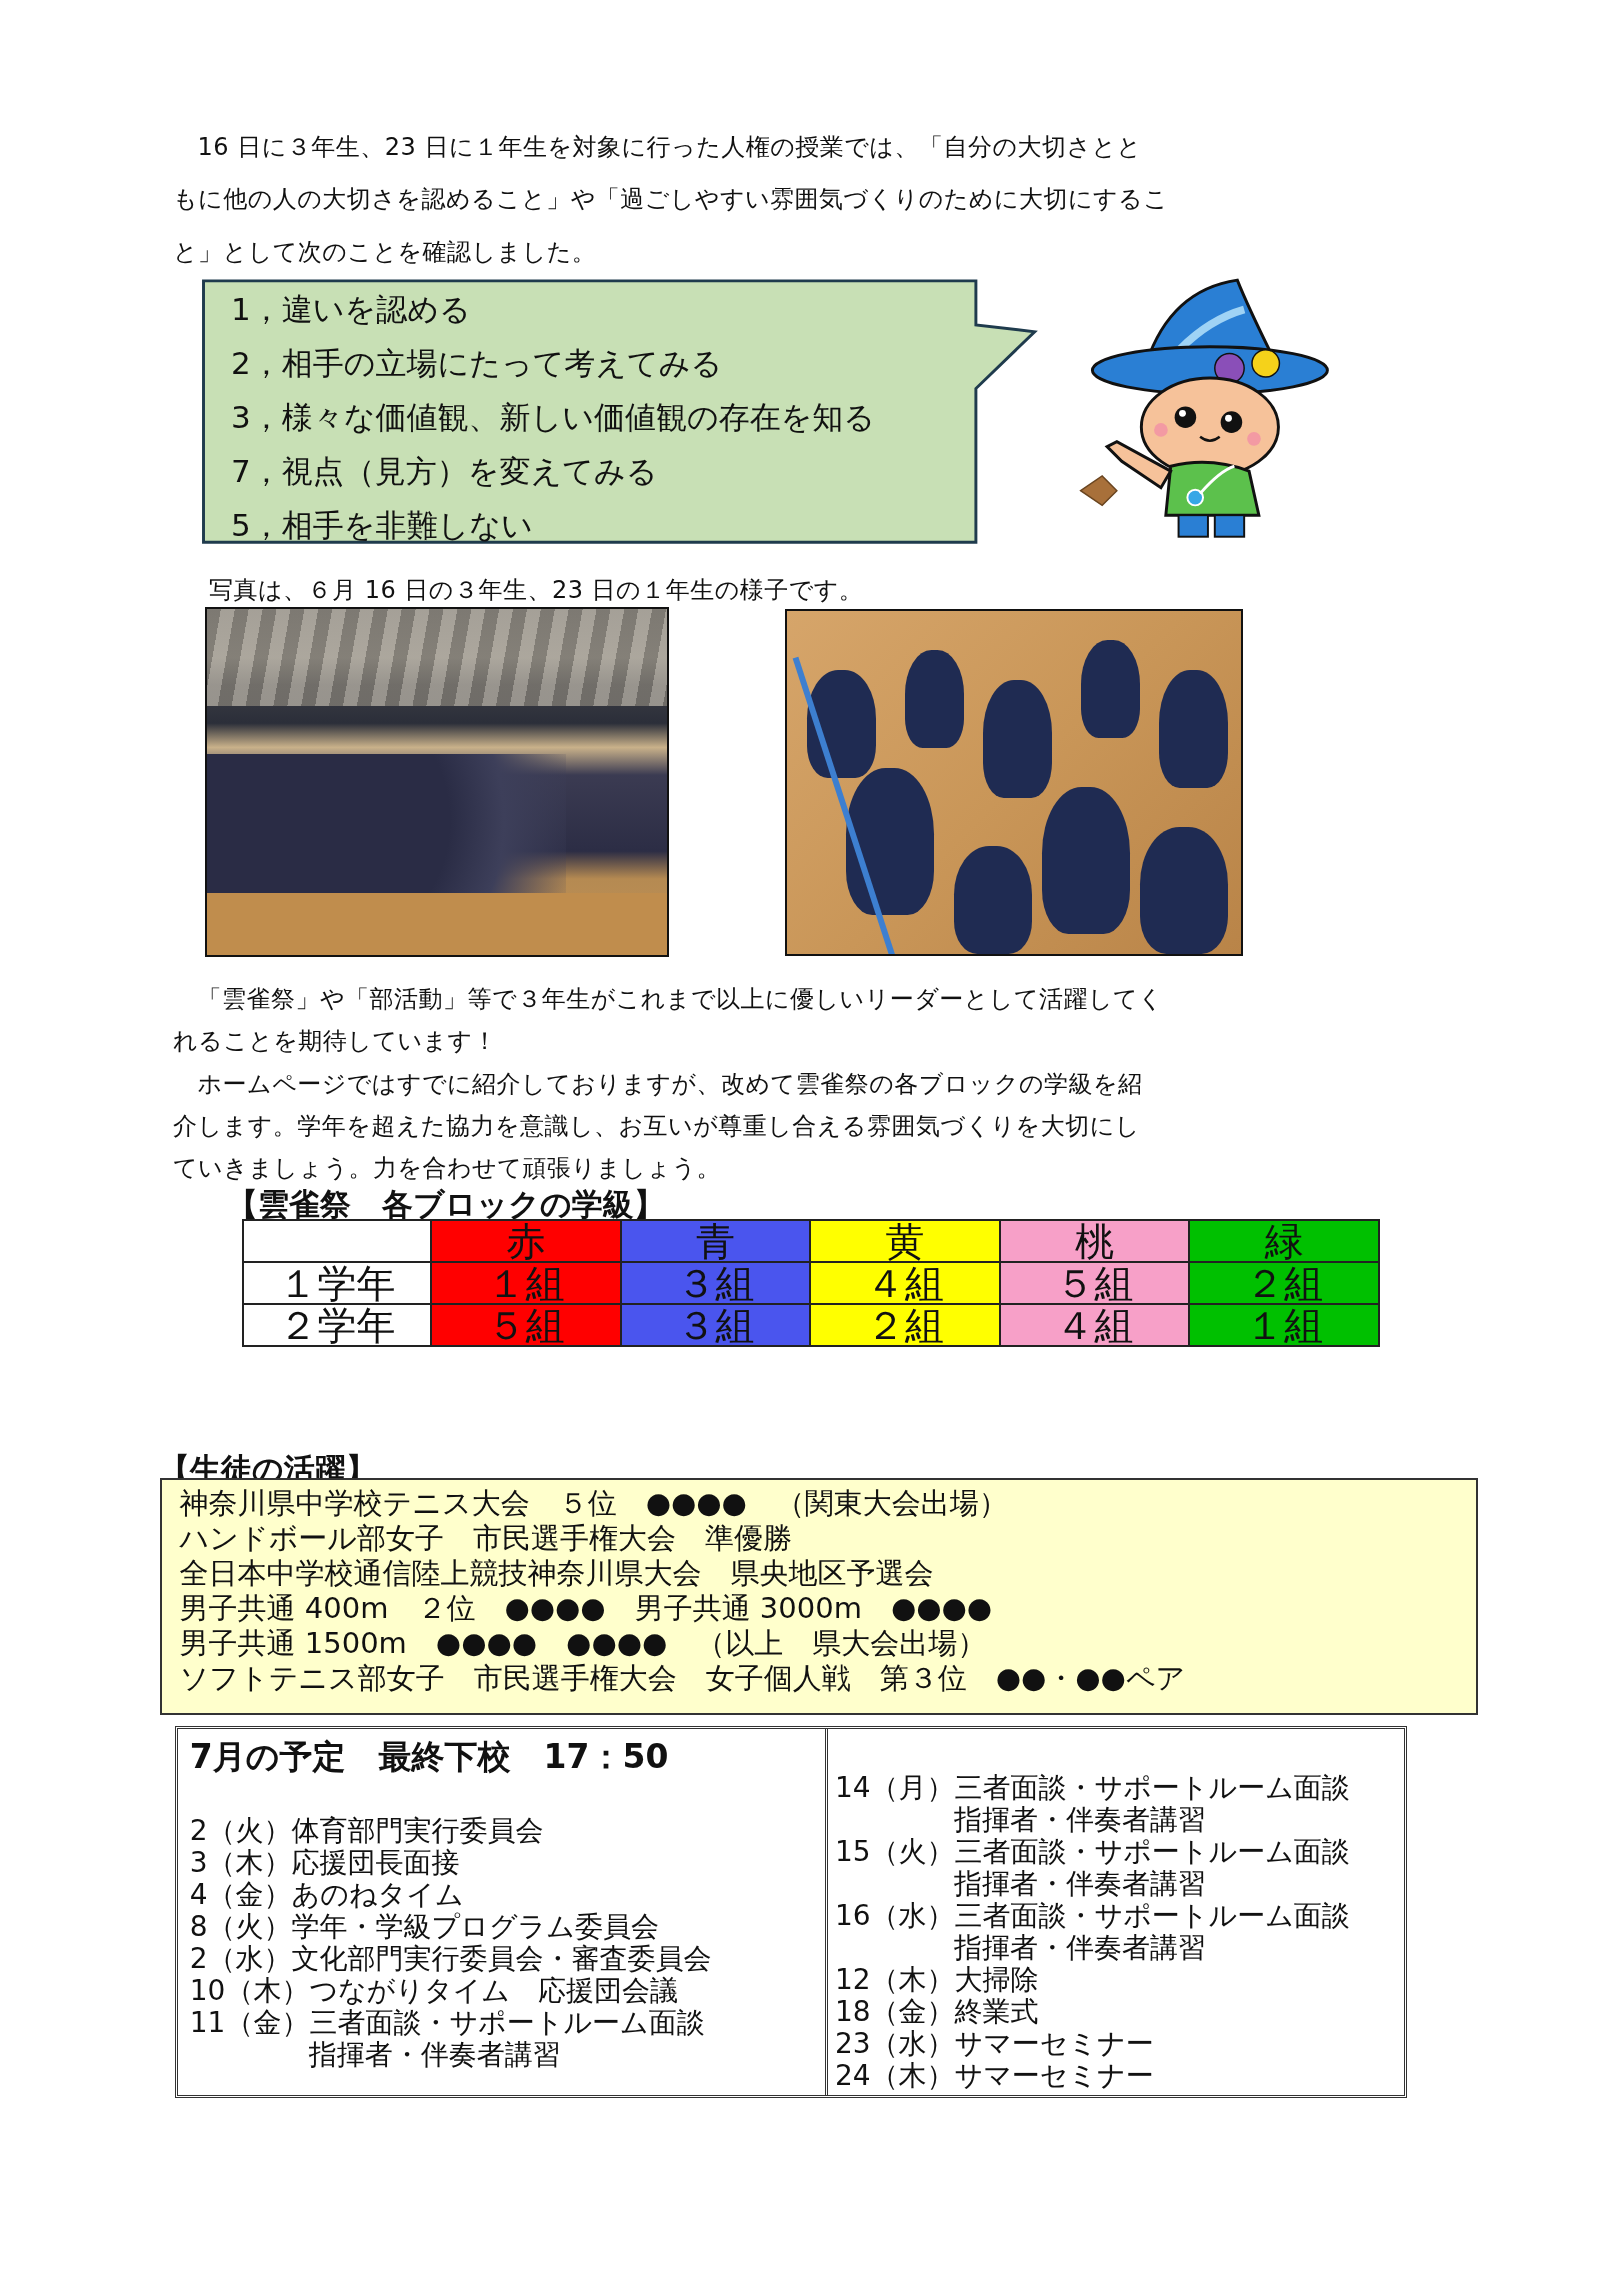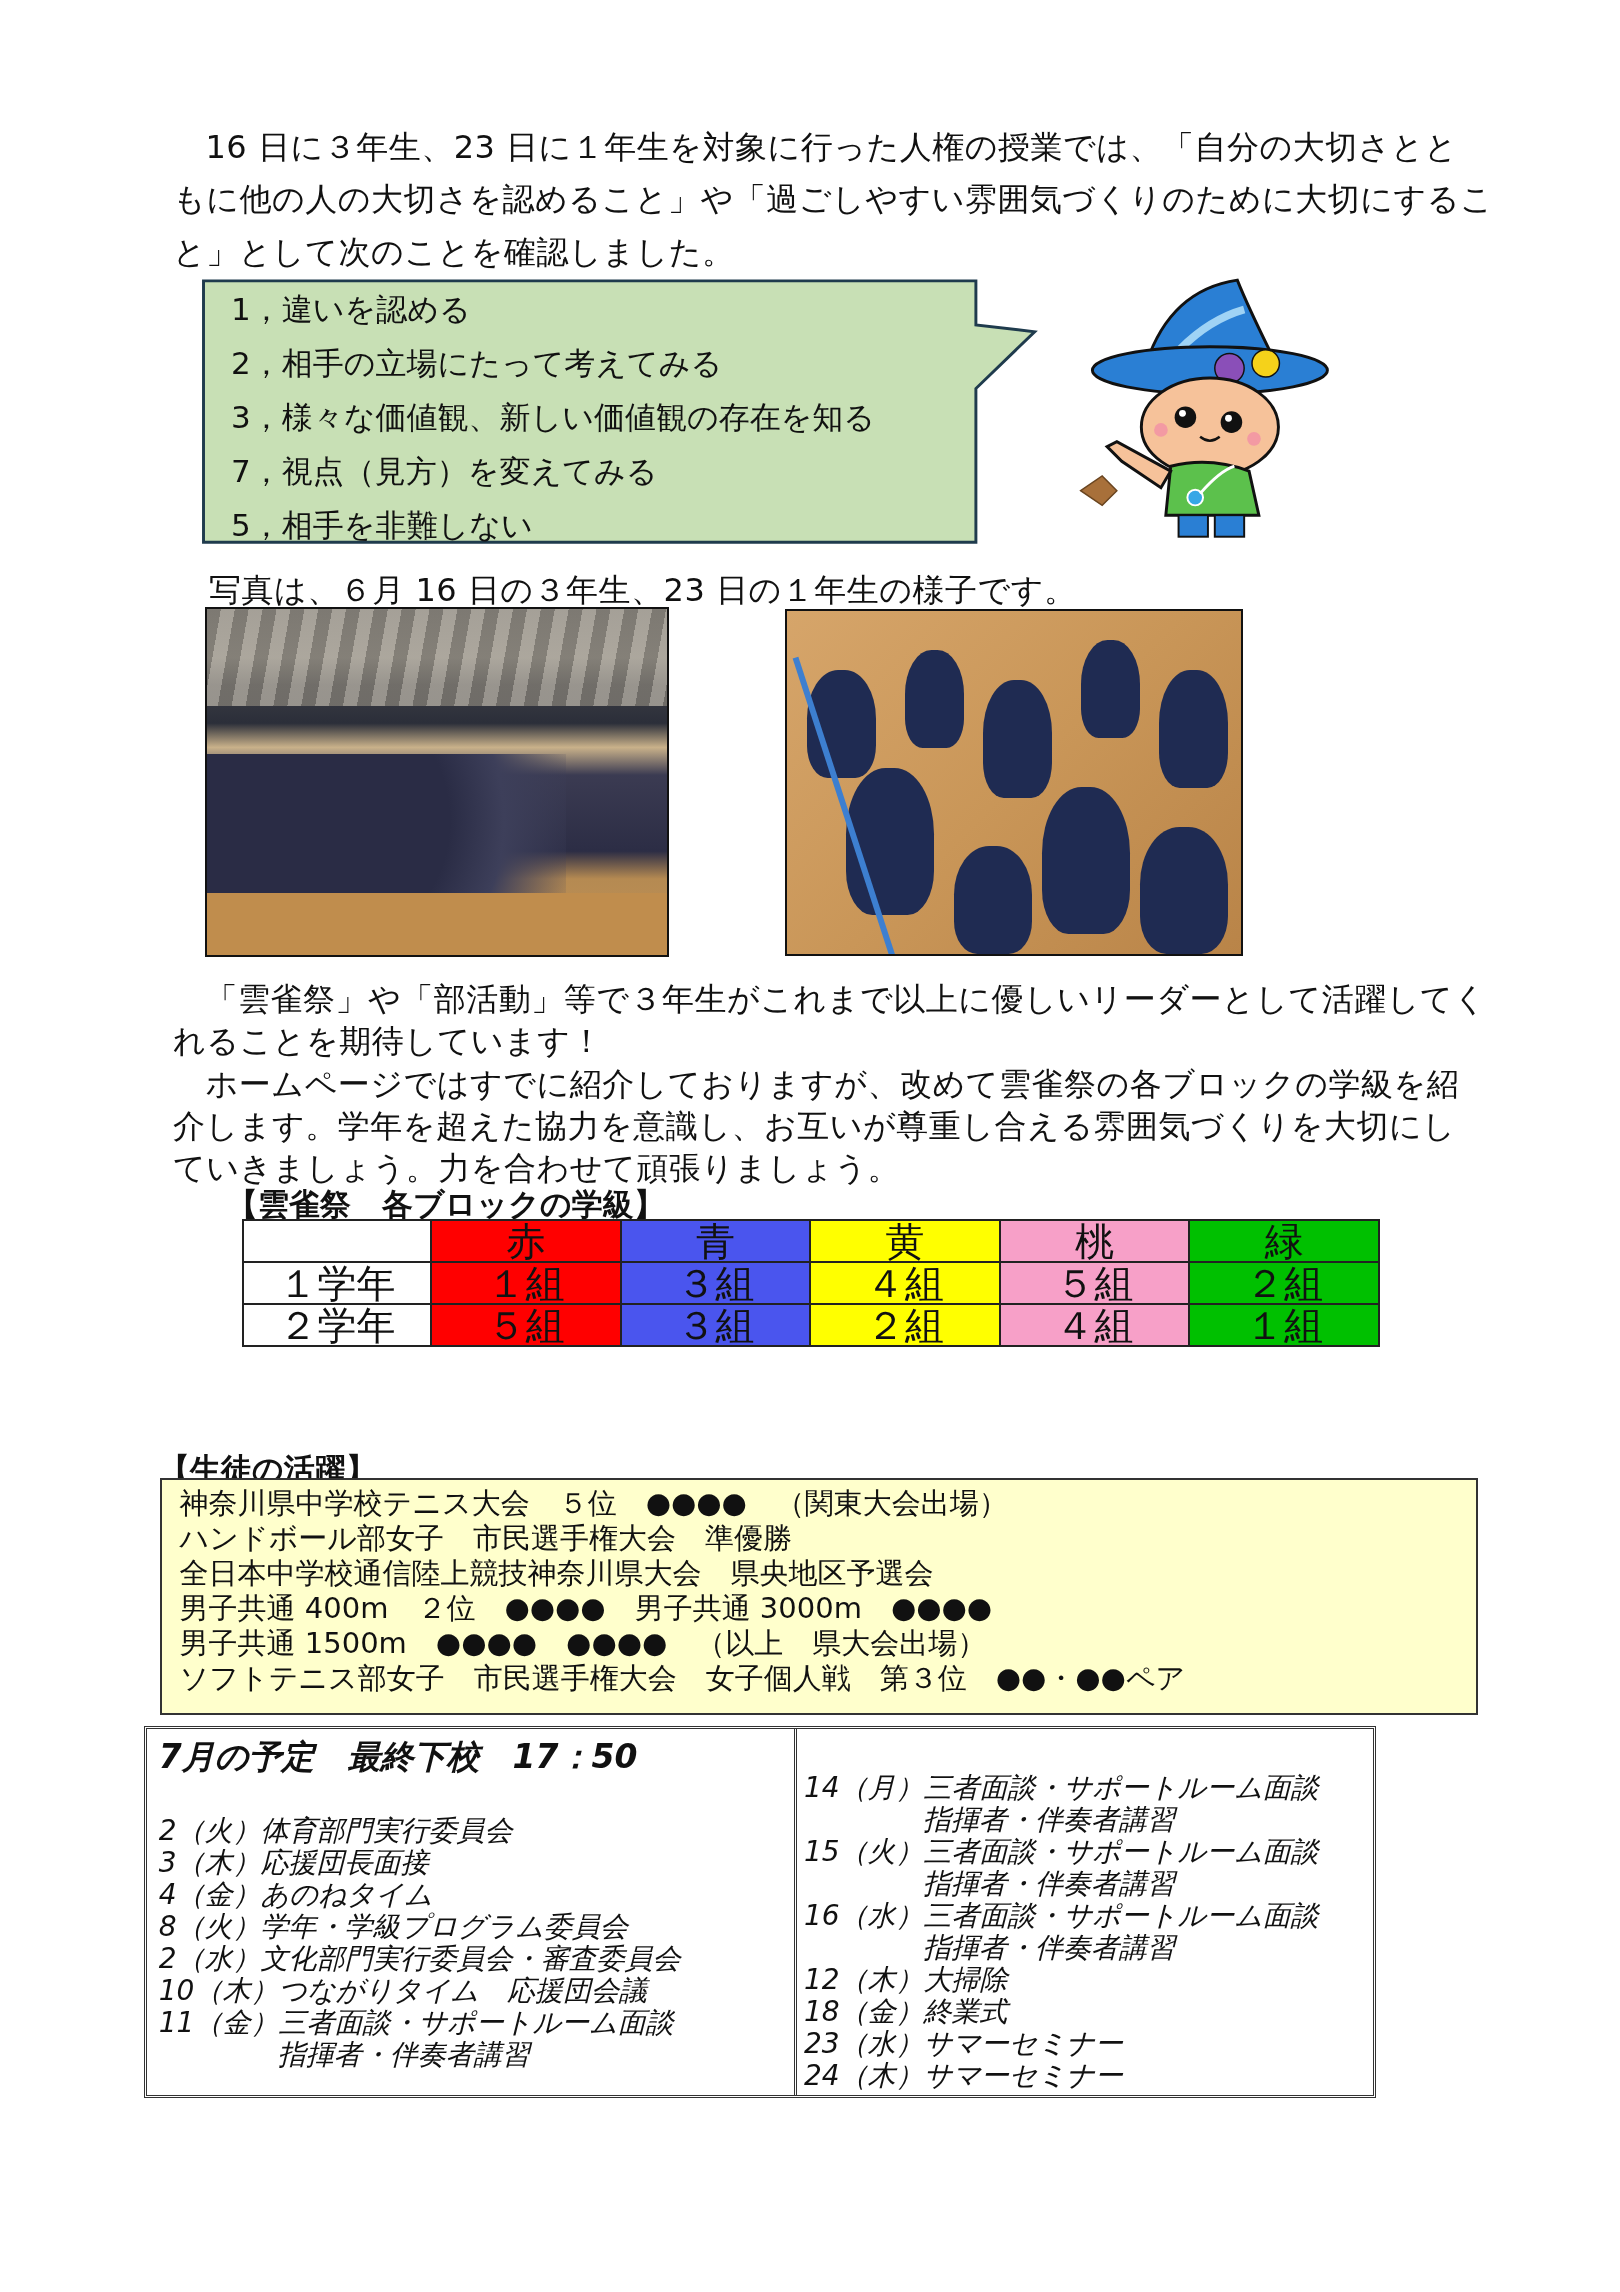--- a/index.html
+++ b/index.html
@@ -1,19 +1,19 @@
 <!DOCTYPE html>
 <html><head>
 <meta charset="utf-8">
 <style>
   html, body { margin:0; padding:0; background:#ffffff; }
   body { width:1620px; height:2293px; position:relative; overflow:hidden;
          font-family:"DejaVu Sans","Liberation Sans",sans-serif; color:#111; }
   .abs { position:absolute; }
-  .para { font-size:32px; line-height:53px; letter-spacing:0.5px; white-space:nowrap; }
+  .para { font-size:24px; line-height:53px; letter-spacing:0.5px; white-space:nowrap; }
   .callout-svg { position:absolute; left:196px; top:274px; }
   .callout-list { position:absolute; left:231px; top:282px; font-size:31px; line-height:54px; }
   .callout-list div { white-space:nowrap; }
   .photo { position:absolute; border:2.9px solid #111; box-sizing:border-box; overflow:hidden; }
   .photo1 { left:205px; top:607px; width:464px; height:350px;
     background:
       linear-gradient(180deg, #8d8a84 0%, #bdb7aa 14%, #3b3d44 22%, #2b2e39 33%, #c9b18a 40%, #3b3b52 48%, #2c2d45 70%, #b58a52 78%, #c49356 100%); }
   .photo1 .roof { position:absolute; left:0; top:0; width:100%; height:28%;
      background:repeating-linear-gradient(100deg,#7a766f 0 13.7px,#a9a49b 13.7px 27.4px); opacity:0.85; }
   .photo1 .crowd { position:absolute; left:0; top:42%; width:78%; height:48%;
@@ -25,22 +25,22 @@
   .legend-title { position:absolute; left:227px; top:1184px; font-size:31px; font-weight:bold; }
   table.blocks { position:absolute; left:242px; top:1219px; width:1138px; border-collapse:collapse;
      font-size:39px; text-align:center; }
   table.blocks td { border:2px solid #222; height:40px; line-height:39px; padding:0; }
   table.blocks td.rowh { background:#fff; width:186px; }
   .sec-title { position:absolute; left:159px; top:1449px; font-size:31px; font-weight:bold; }
   .yellow-box { position:absolute; left:160px; top:1478px; width:1318px; height:237px;
      background:#ffffcc; border:2px solid #333; box-sizing:border-box; padding:5.9px 0 0 17.6px;
      font-size:29px; line-height:35px; }
   .yellow-box div { white-space:nowrap; }
-  .sched { position:absolute; left:144px; top:1726px; width:1232px; height:372px;
-     border:3.9px double #333; box-sizing:border-box;font-style:italic; }
+  .sched { position:absolute; left:175px; top:1726px; width:1232px; height:372px;
+     border:3.9px double #333; box-sizing:border-box; }
   .sched .col { position:absolute; top:0; bottom:0; }
   .sched .left { left:0; width:647px; border-right:3.9px double #333; }
   .sched .right { left:651px; right:0; }
   .sched-title { position:absolute; left:11.8px; top:5.9px; font-size:33px; font-weight:bold; white-space:nowrap; }
   .sched-list { position:absolute; font-size:28px; line-height:32px; white-space:nowrap; }
   .sched-list .sub { padding-left:119px; }
   .mascot { position:absolute; left:1063px; top:270px; width:284px; height:270px; }
 </style>
 </head>
 <body>

